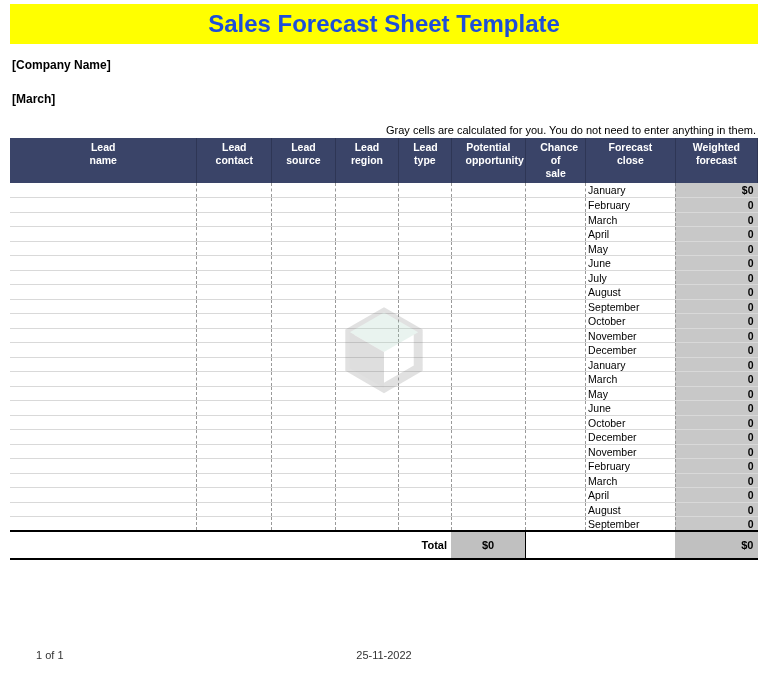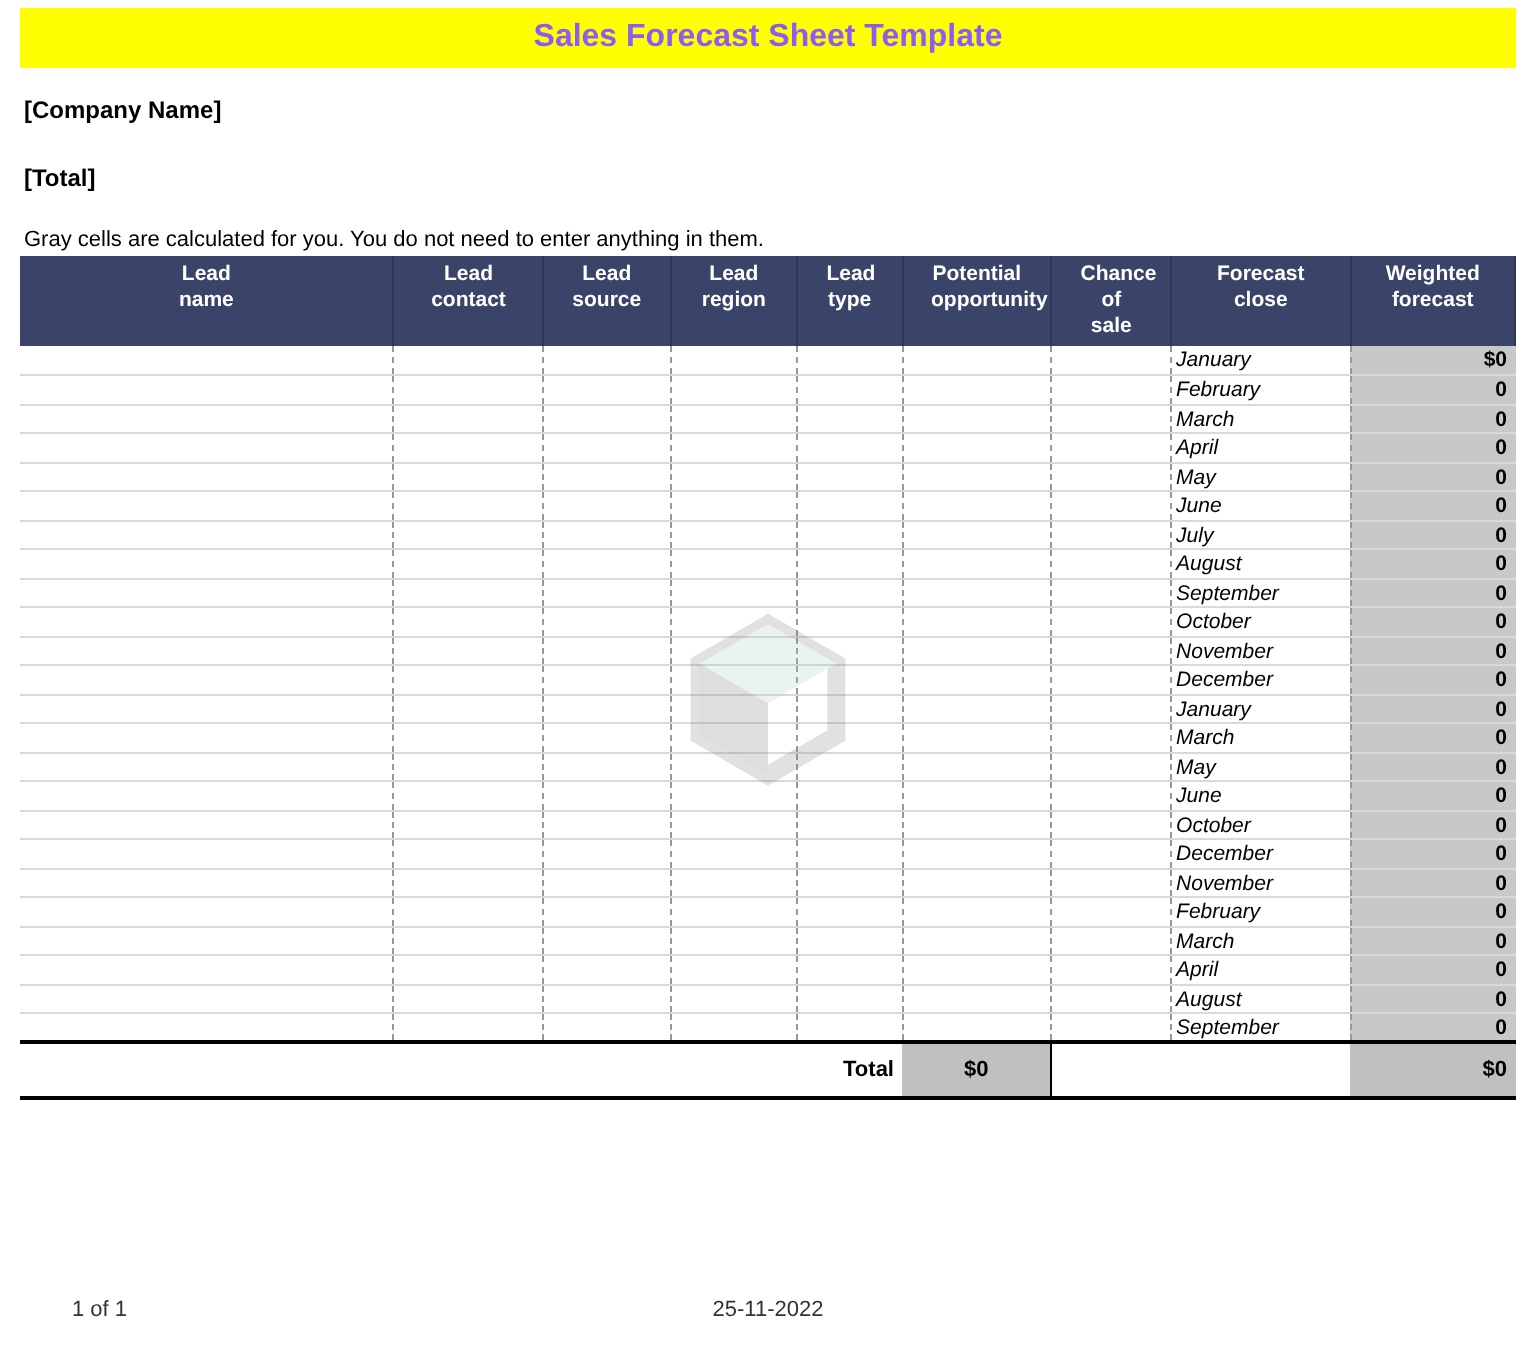--- a/index.html
+++ b/index.html
@@ -12,40 +12,41 @@
     font-size: 11px;
     color: #000;
   }
   .title-bar {
     background: #ffff00;
     text-align: center;
     padding: 6px 0;
     margin: 4px 10px 2px 10px;
   }
   .title-bar span {
-    font-size: 16px;
-    font-weight: bold;
-    color: #8b5cf6;
+    font-size: 24px;
+    font-weight: bold;
+    color: #1d4ed8;
   }
   .company-name-top {
     font-weight: bold;
     font-size: 12px;
     margin: 14px 0 0 12px;
   }
   .date-label {
     font-weight: bold;
     font-size: 12px;
     margin: 20px 0 0 12px;
   }
   .hint-row {
     margin: 18px 12px 2px 12px;
     display: flex;
     justify-content: space-between;
     align-items: flex-end;
     font-size: 11px;
+    flex-direction: column;
   }
   .hint-row .right-side {
     font-weight: bold;
   }
   .hint-row .right-side span + span { margin-left: 6px; }
   .sheet {
     margin: 0 10px;
   }
   table {
     border-collapse: collapse;
@@ -69,21 +70,20 @@
     font-size: 10.5px;
     padding: 0 2px;
     border-right: 1px dashed #999;
     border-bottom: 1px solid #d9d9d9;
     background: #fff;
   }
   tbody td:last-child { border-right: 0; }
   tbody td.forecast-close {
     white-space: nowrap;
     overflow: hidden;
-    font-style: italic;
   }
   tbody td.weighted {
     background: #c8c8c8;
     text-align: right;
     font-weight: bold;
     padding-right: 4px;
     border-right: 0;
   }
   tbody tr.last-row td {
     border-bottom: 2px solid #000;
@@ -140,21 +140,21 @@
   }
 </style>
 </head>
 <body>
 
 <div class="title-bar">
   <span>Sales Forecast Sheet Template</span>
 </div>
 
 <div class="company-name-top">[Company Name]</div>
-<div class="date-label">[Total]</div>
+<div class="date-label">[March]</div>
 
 <div class="hint-row">
   <div>Gray cells are calculated for you. You do not need to enter anything in them.</div>
 </div>
 
 <div class="sheet">
 <table>
   <colgroup>
     <col class="col-lead-name">
     <col class="col-contact">

